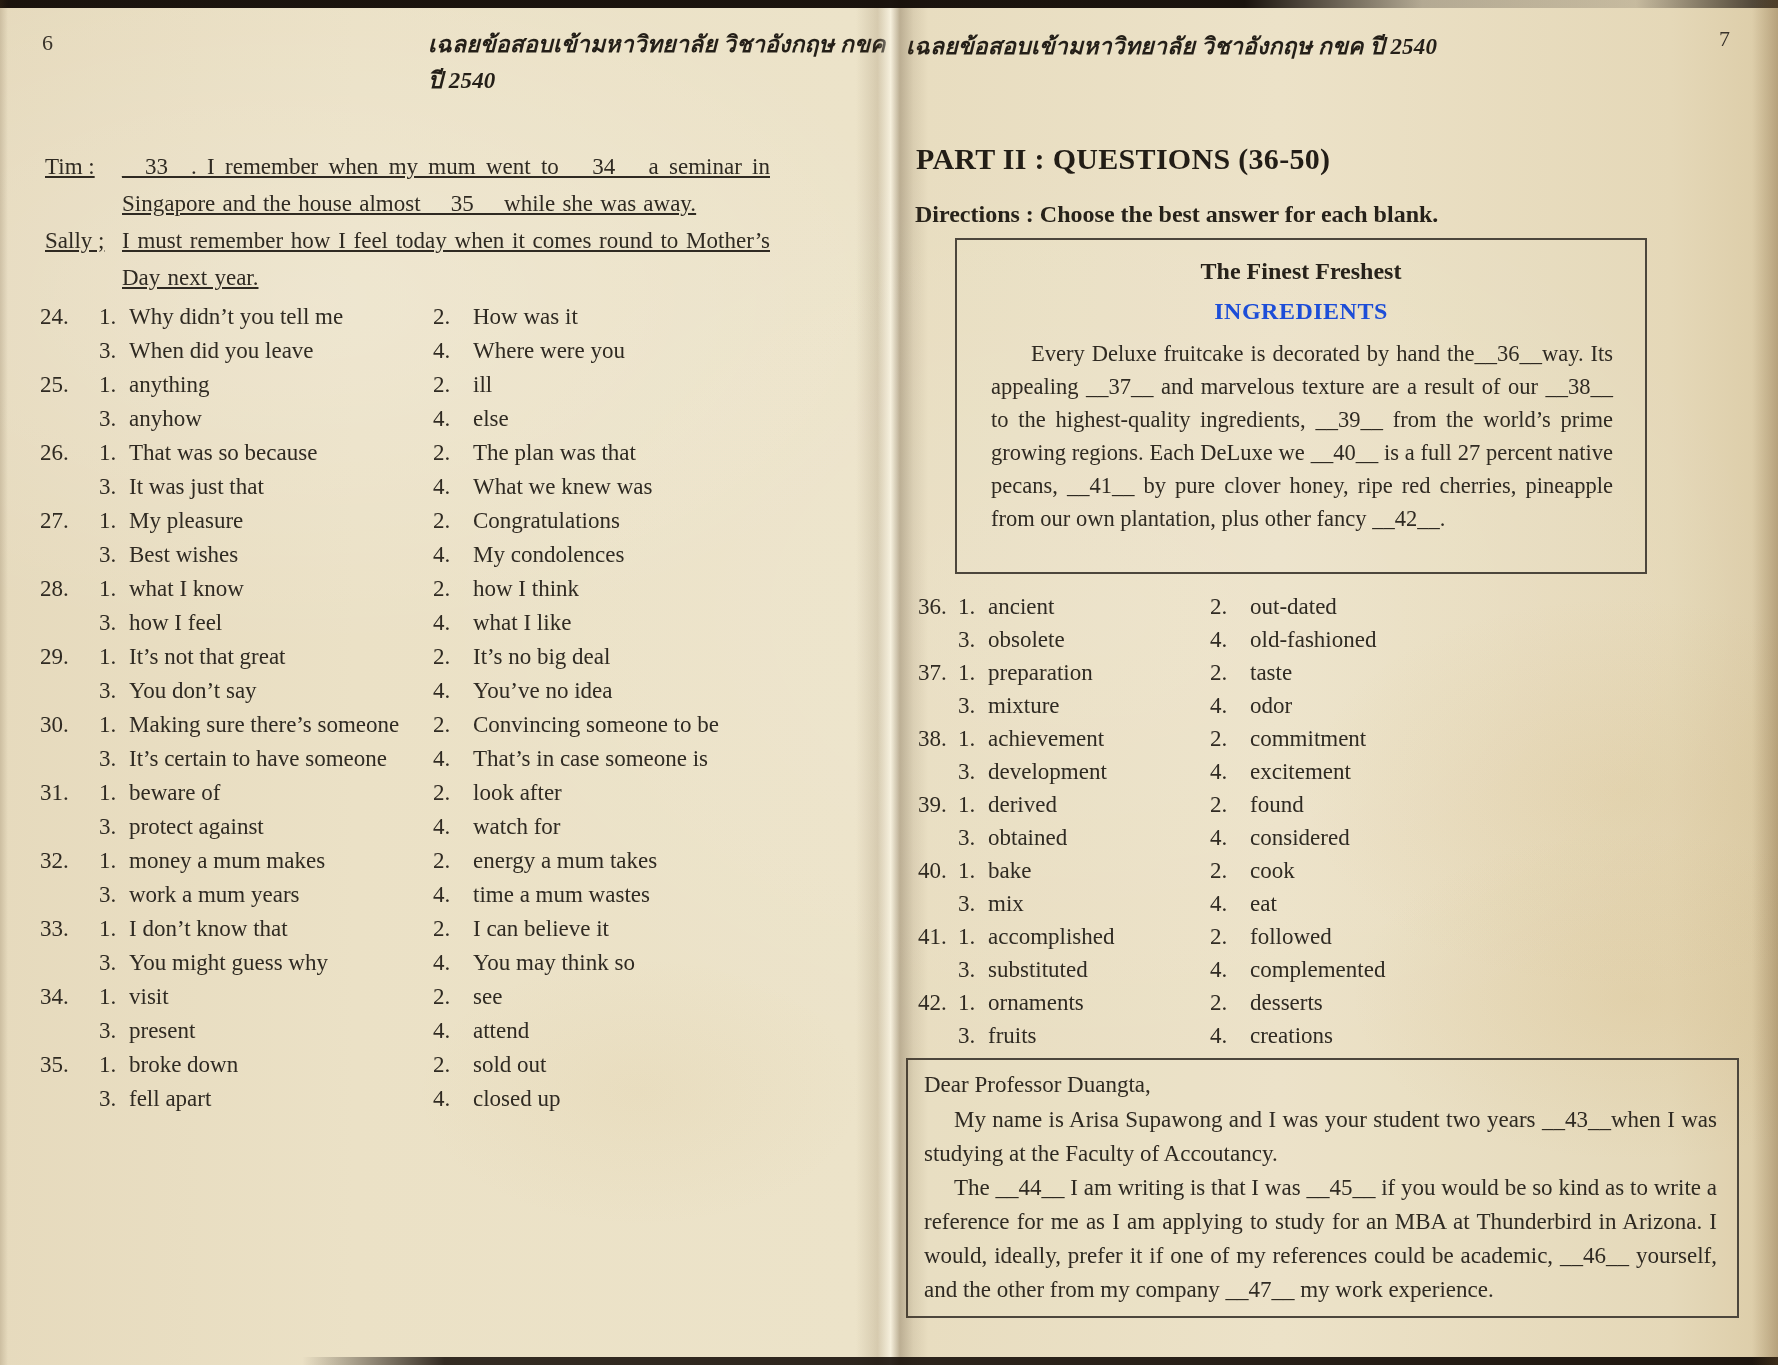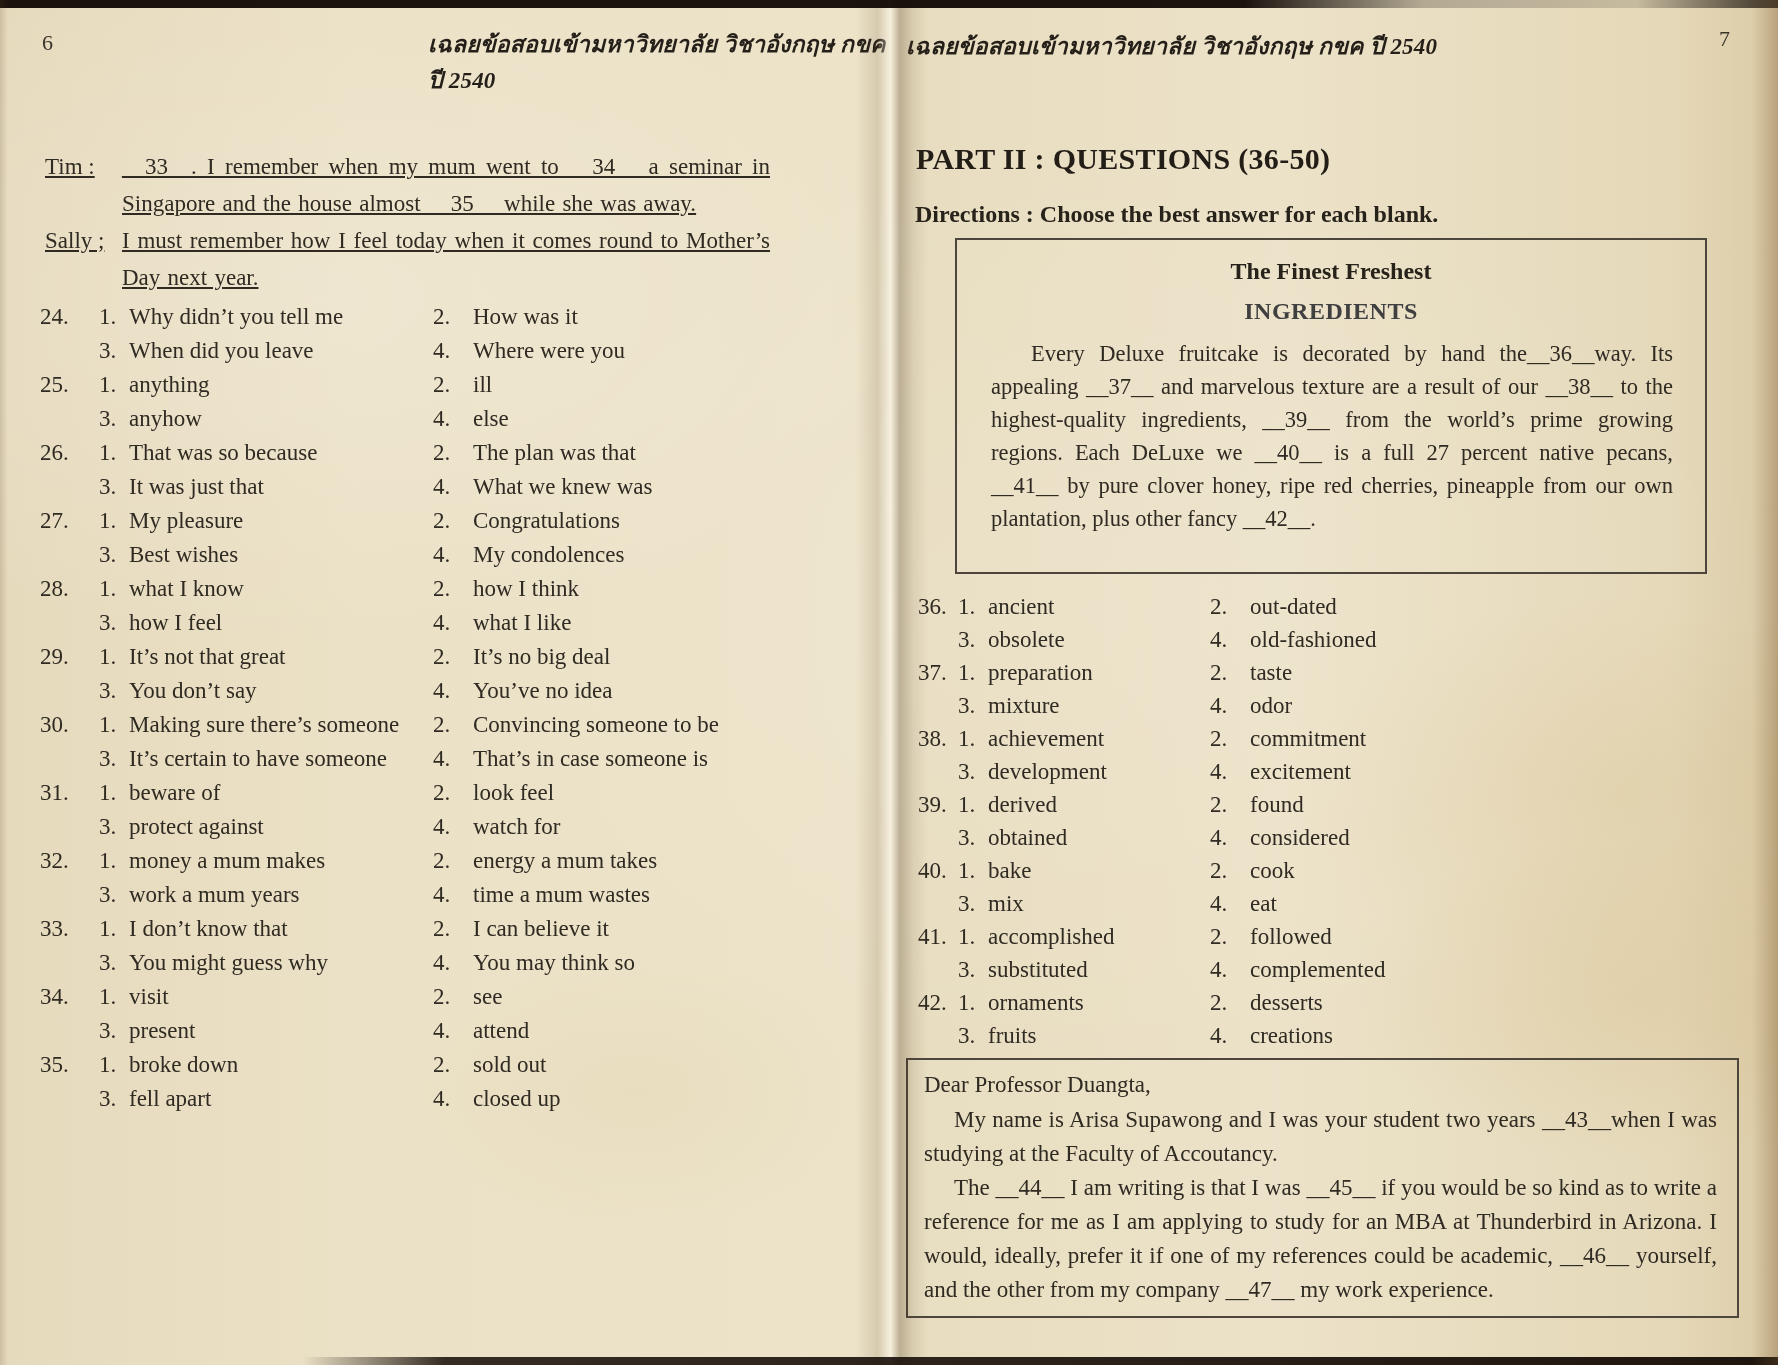--- a/index.html
+++ b/index.html
@@ -41,23 +41,23 @@
   .qrow{display:grid;align-items:baseline;}
   .page-left .qrow{grid-template-columns:59px 30px 304px 40px 1fr;height:34px;}
   .page-right .qrow{grid-template-columns:40px 30px 222px 40px 1fr;height:33px;}
   .qnum,.onum,.otxt{font-size:23px;line-height:29px;white-space:nowrap;}
 
   
   .part-title{position:absolute;left:18px;top:142px;font-size:30px;font-weight:700;color:#221d16;letter-spacing:.3px;}
   .directions{position:absolute;left:17px;top:201px;font-size:24px;font-weight:700;color:#27221a;}
 
   
-  .ingredients-box{position:absolute;left:57px;top:238px;width:752px;height:336px;border:2px solid #4c463c;box-sizing:border-box;background:rgba(255,255,255,0.03);}
+  .ingredients-box{position:absolute;left:57px;top:238px;width:692px;height:336px;border:2px solid #4c463c;box-sizing:border-box;background:rgba(255,255,255,0.03);}
   .ing-title{margin-top:18px;text-align:center;font-size:24px;font-weight:700;color:#27221a;}
-  .ing-subtitle{margin-top:13px;text-align:center;font-size:24px;font-weight:700;color:#404040;letter-spacing:.5px;}
+  .ing-subtitle{margin-top:13px;text-align:center;font-size:24px;font-weight:700;color:#1d4ed8;letter-spacing:.5px;}
   .ing-passage{margin:12px 32px 0 34px;font-size:22.5px;line-height:33px;text-align:justify;text-indent:40px;}
 
   
   .letter-box{position:absolute;left:8px;top:1058px;width:833px;height:260px;border:2px solid #4c463c;box-sizing:border-box;background:rgba(255,255,255,0.03);}
   .letter-salutation{margin:12px 0 0 16px;font-size:23px;}
   .letter-p{margin:5px 20px 0 16px;font-size:23px;line-height:34px;text-align:justify;text-indent:30px;}
   .letter-p + .letter-p{margin-top:0;}
 
   
   .overlay{position:absolute;pointer-events:none;}
@@ -210,21 +210,21 @@
       <span class="otxt">That’s in case someone is</span>
     </div>
   </div>
 
   <div class="q">
     <div class="qrow">
       <span class="qnum">31.</span>
       <span class="onum">1.</span>
       <span class="otxt">beware of</span>
       <span class="onum">2.</span>
-      <span class="otxt">look feel</span>
+      <span class="otxt">look after</span>
     </div>
     <div class="qrow">
       <span class="qnum"></span>
       <span class="onum">3.</span>
       <span class="otxt">protect against</span>
       <span class="onum">4.</span>
       <span class="otxt">watch for</span>
     </div>
   </div>
 

